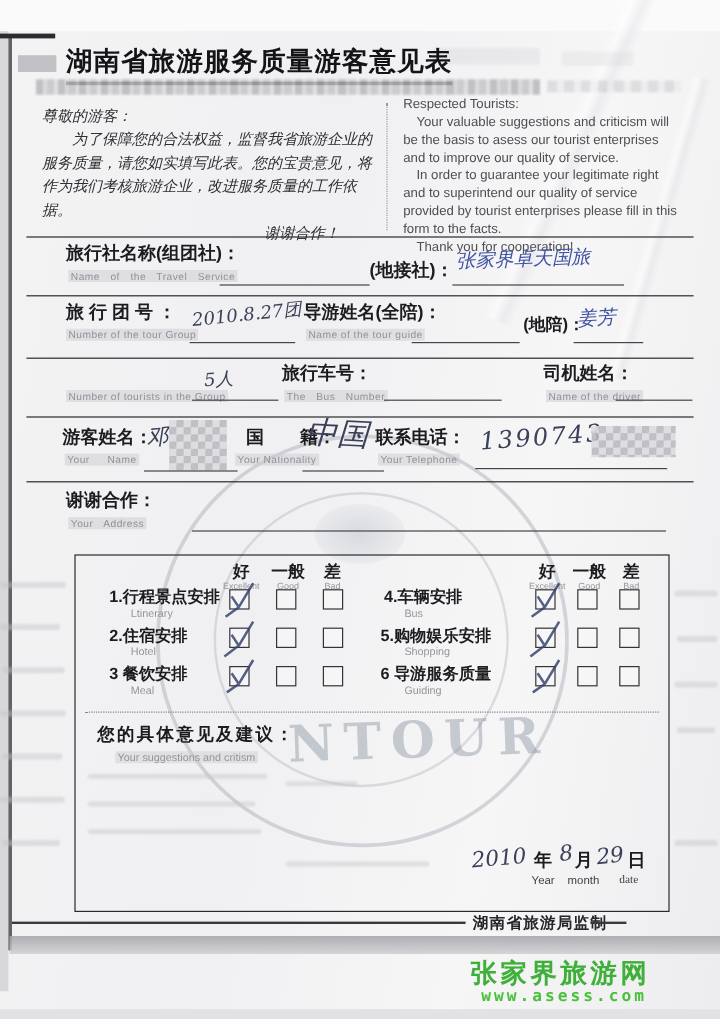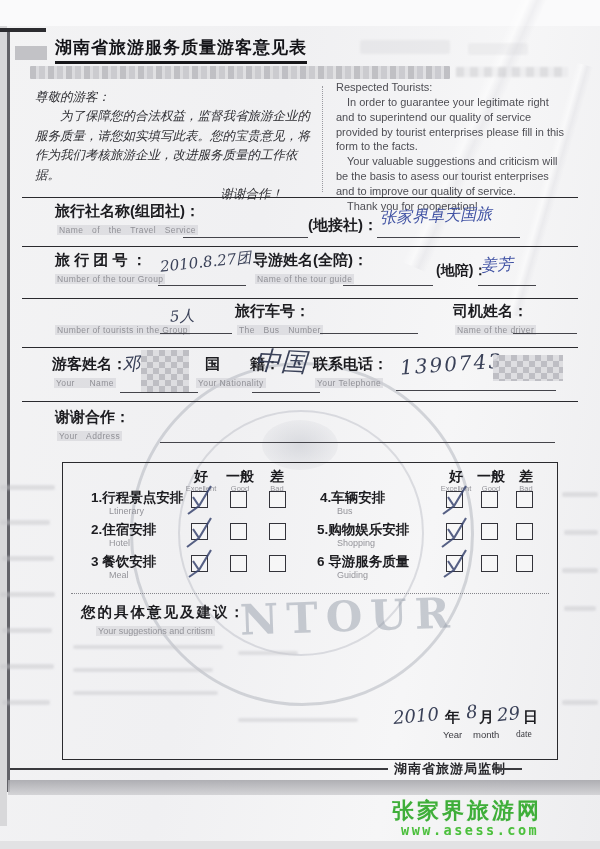--- a/index.html
+++ b/index.html
@@ -9,21 +9,21 @@
   .abs{position:absolute;}
   
   .top-white{left:0;top:0;width:600px;height:26px;background:#fafafb;}
   .edge-left-soft{left:0;top:26px;width:7px;height:800px;background:#d8d8da;}
   .edge-left{left:7px;top:30px;width:3px;height:762px;background:#4a4a50;opacity:.85;filter:blur(.4px);}
   .edge-top{left:0;top:28px;width:46px;height:4px;background:#2c2c30;filter:blur(.4px);}
   .corner-block{left:15px;top:46px;width:32px;height:14px;background:#c2c2c6;}
   .bleed{position:absolute;background:#c4c4c9;opacity:.45;filter:blur(1px);height:5px;border-radius:2px;}
   .crease{position:absolute;opacity:.5;background:linear-gradient(to right,rgba(255,255,255,0),rgba(255,255,255,.95),rgba(214,214,220,.6),rgba(255,255,255,0));}
   
-  .title{left:55px;top:36px;font-size:17px;font-weight:bold;color:#141418;letter-spacing:1px;
+  .title{left:55px;top:36px;font-size:22px;font-weight:bold;color:#141418;letter-spacing:1px;
          border-bottom:3px solid #17171a;padding-bottom:2px;}
   .subtitle-bar{left:30px;top:66px;width:420px;height:13px;opacity:.8;border-radius:1px;filter:blur(.7px);
     background:repeating-linear-gradient(90deg,#b4b4b9 0 6px,#d6d6d9 6px 9px,#c2c2c7 9px 15px,#dcdcdf 15px 18px);}
   .subtitle-tail{left:456px;top:67px;width:112px;height:10px;opacity:.35;filter:blur(.8px);
     background:repeating-linear-gradient(90deg,#b4b4b9 0 8px,#e0e0e3 8px 14px);}
   
   .intro-cn{left:35px;top:87px;width:276px;font-family:"DejaVu Serif","Liberation Serif",serif;
             font-style:italic;font-size:12.5px;line-height:1.55;color:#2e2e33;}
   .intro-cn .body{text-indent:2em;}
   .intro-cn .closing{text-align:right;padding-right:28px;}
@@ -107,22 +107,22 @@
   <div class="abs subtitle-tail"></div>
 
   <div class="abs intro-cn">
     <div>尊敬的游客：</div>
     <div class="body">为了保障您的合法权益，监督我省旅游企业的服务质量，请您如实填写此表。您的宝贵意见，将作为我们考核旅游企业，改进服务质量的工作依据。</div>
     <div class="closing">谢谢合作！</div>
   </div>
   <div class="abs intro-divider"></div>
   <div class="abs intro-en">
     <p class="salut">Respected Tourists:</p>
+    <p>Your valuable suggestions and criticism will be the basis to asess our tourist enterprises and to improve our quality of service.</p>
     <p>In order to guarantee your legitimate right and to superintend our quality of service provided by tourist enterprises please fill in this form to the facts.</p>
-    <p>Your valuable suggestions and criticism will be the basis to asess our tourist enterprises and to improve our quality of service.</p>
     <p>Thank you for cooperation!</p>
   </div>
 
   <div class="rule" style="top:197px;"></div>
   <div class="rule" style="top:246px;"></div>
   <div class="rule" style="top:298px;"></div>
   <div class="rule" style="top:347px;"></div>
   <div class="rule" style="top:401px;"></div>
 
   <div class="cn" style="left:55px;top:202px;">旅行社名称(组团社)：</div>

